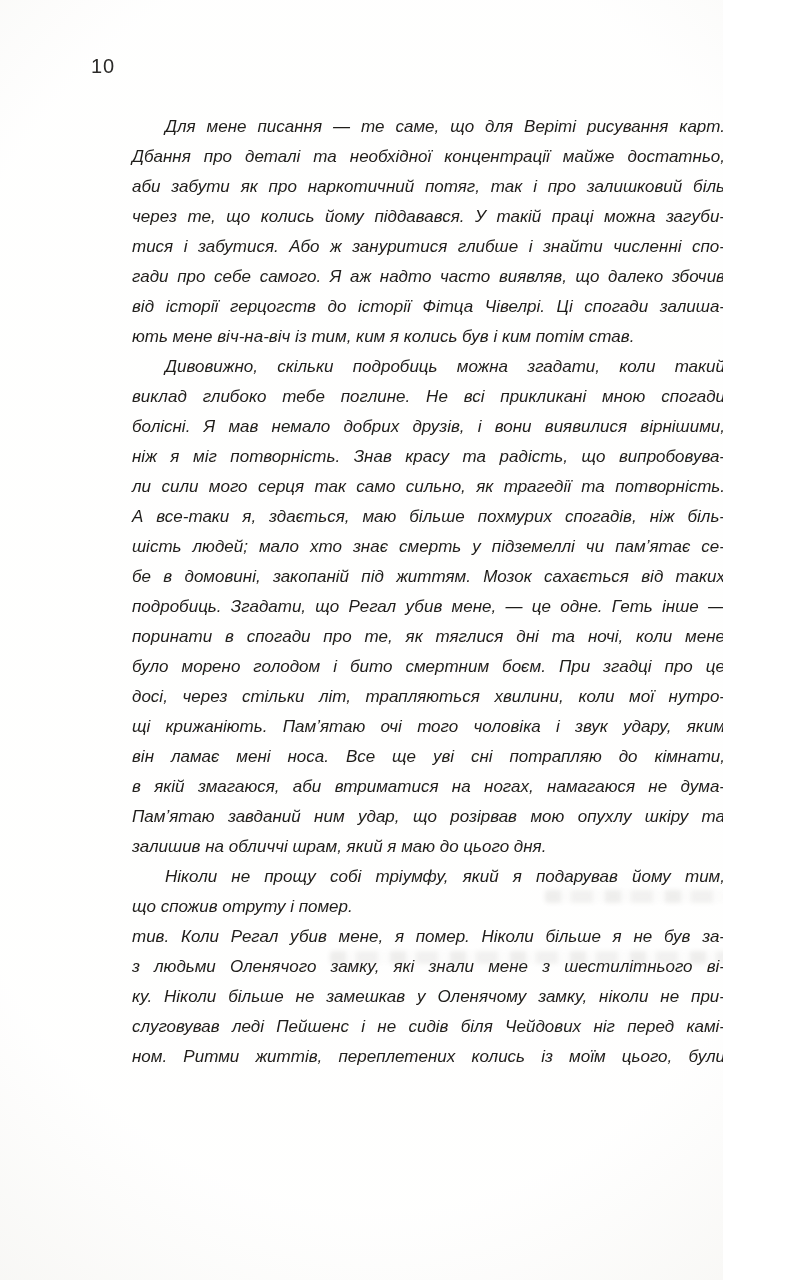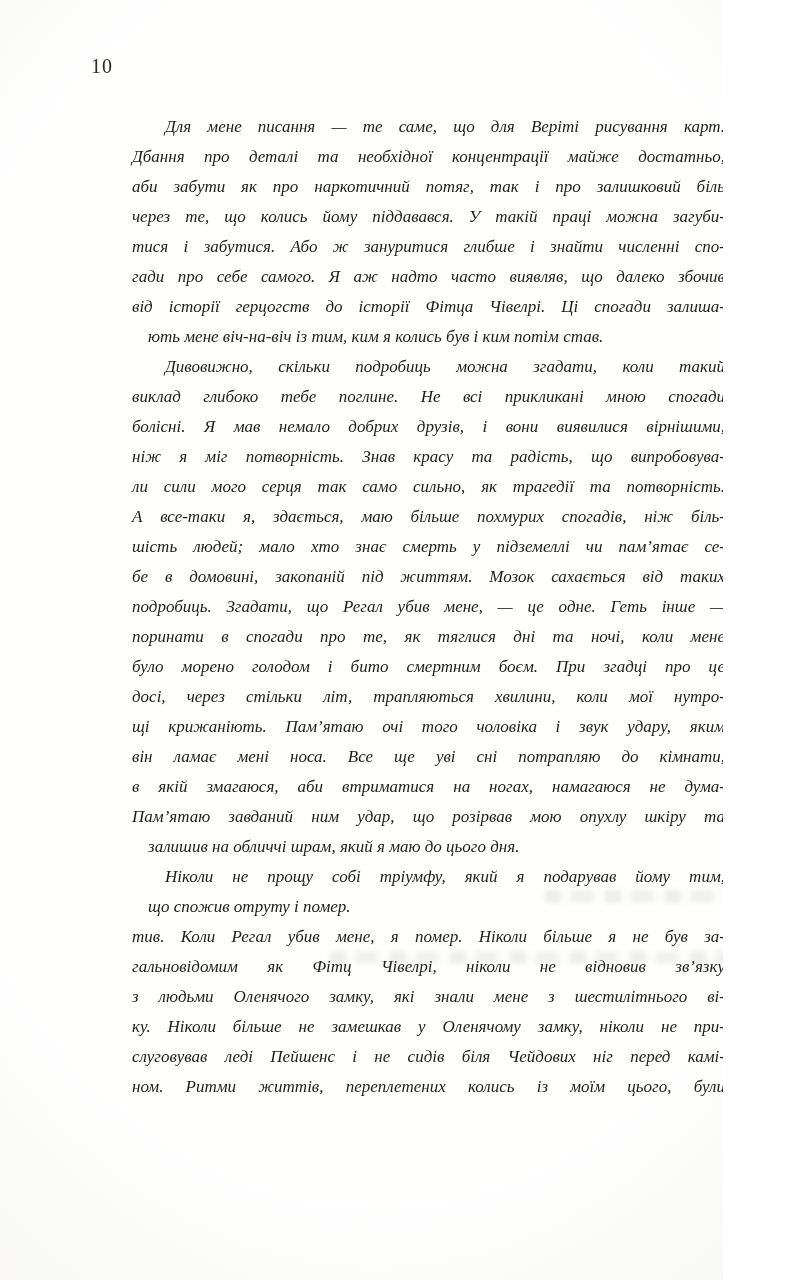--- a/index.html
+++ b/index.html
@@ -4,21 +4,21 @@
 <style>
   html, body { margin: 0; padding: 0; }
   .page {
     position: relative;
     width: 723px;
     height: 1280px;
     overflow: hidden;
     background:
       radial-gradient(ellipse 120% 90% at 52% 45%, rgba(255,255,255,0.9) 55%, rgba(238,237,232,0.9) 100%),
       #fbfaf7;
-    font-family: Liberation Serif, serif;
+    font-family: Liberation Sans, sans-serif;
   }
   .page-number {
     position: absolute;
     left: 91px;
     top: 55px;
     font-size: 20px;
     line-height: 22px;
     color: #2b2a28;
     letter-spacing: 1px;
     font-style: normal;
@@ -33,21 +33,21 @@
     font-size: 17px;
     line-height: 30px;
   }
   .para { margin: 0; padding: 0; }
   .line {
     height: 30px;
     text-align: justify;
     text-align-last: justify;
   }
   .line--indent { text-indent: 33px; }
-  .line--end { text-align-last: left; margin-left: 16px; }
+  .line--end { text-align-last: left; }
   
   .ghost {
     position: absolute;
     height: 13px;
     background: repeating-linear-gradient(
       90deg,
       rgba(125,122,115,0.28) 0px, rgba(125,122,115,0.28) 16px,
       rgba(125,122,115,0.05) 16px, rgba(125,122,115,0.05) 26px,
       rgba(125,122,115,0.22) 26px, rgba(125,122,115,0.22) 48px,
       rgba(125,122,115,0.04) 48px, rgba(125,122,115,0.04) 60px
@@ -94,21 +94,20 @@
         <div class="line">в якій змагаюся, аби втриматися на ногах, намагаюся не дума-</div>
         <div class="line">Пам’ятаю завданий ним удар, що розірвав мою опухлу шкіру та</div>
         <div class="line line--end">залишив на обличчі шрам, який я маю до цього дня.</div>
       </div>
       <div class="para">
         <div class="line line--indent">Ніколи не прощу собі тріумфу, який я подарував йому тим,</div>
         <div class="line line--end">що спожив отруту і помер.</div>
       </div>
       <div class="para">
         <div class="line">тив. Коли Регал убив мене, я помер. Ніколи більше я не був за-</div>
-        <div class="line">гальновідомим як Фітц Чівелрі, ніколи не відновив зв’язку</div>
         <div class="line">з людьми Оленячого замку, які знали мене з шестилітнього ві-</div>
         <div class="line">ку. Ніколи більше не замешкав у Оленячому замку, ніколи не при-</div>
         <div class="line">слуговував леді Пейшенс і не сидів біля Чейдових ніг перед камі-</div>
         <div class="line">ном. Ритми життів, переплетених колись із моїм цього, були</div>
       </div>
     </div>
 
   <div class="ghost ghost-1"></div>
   <div class="ghost ghost-2"></div>
 </div>

